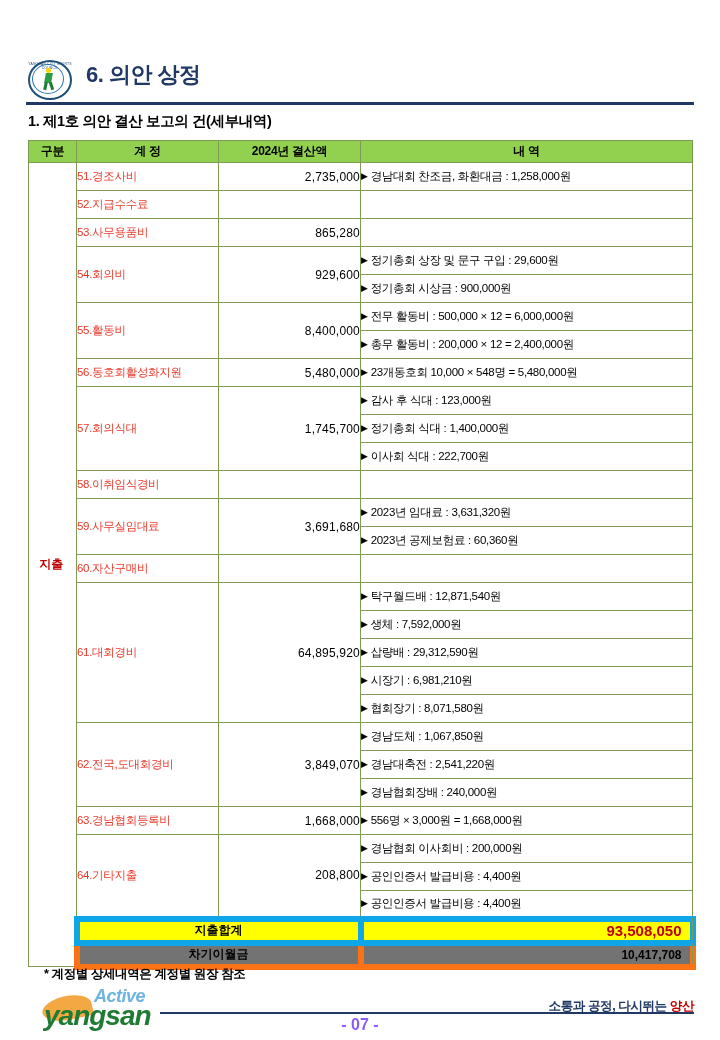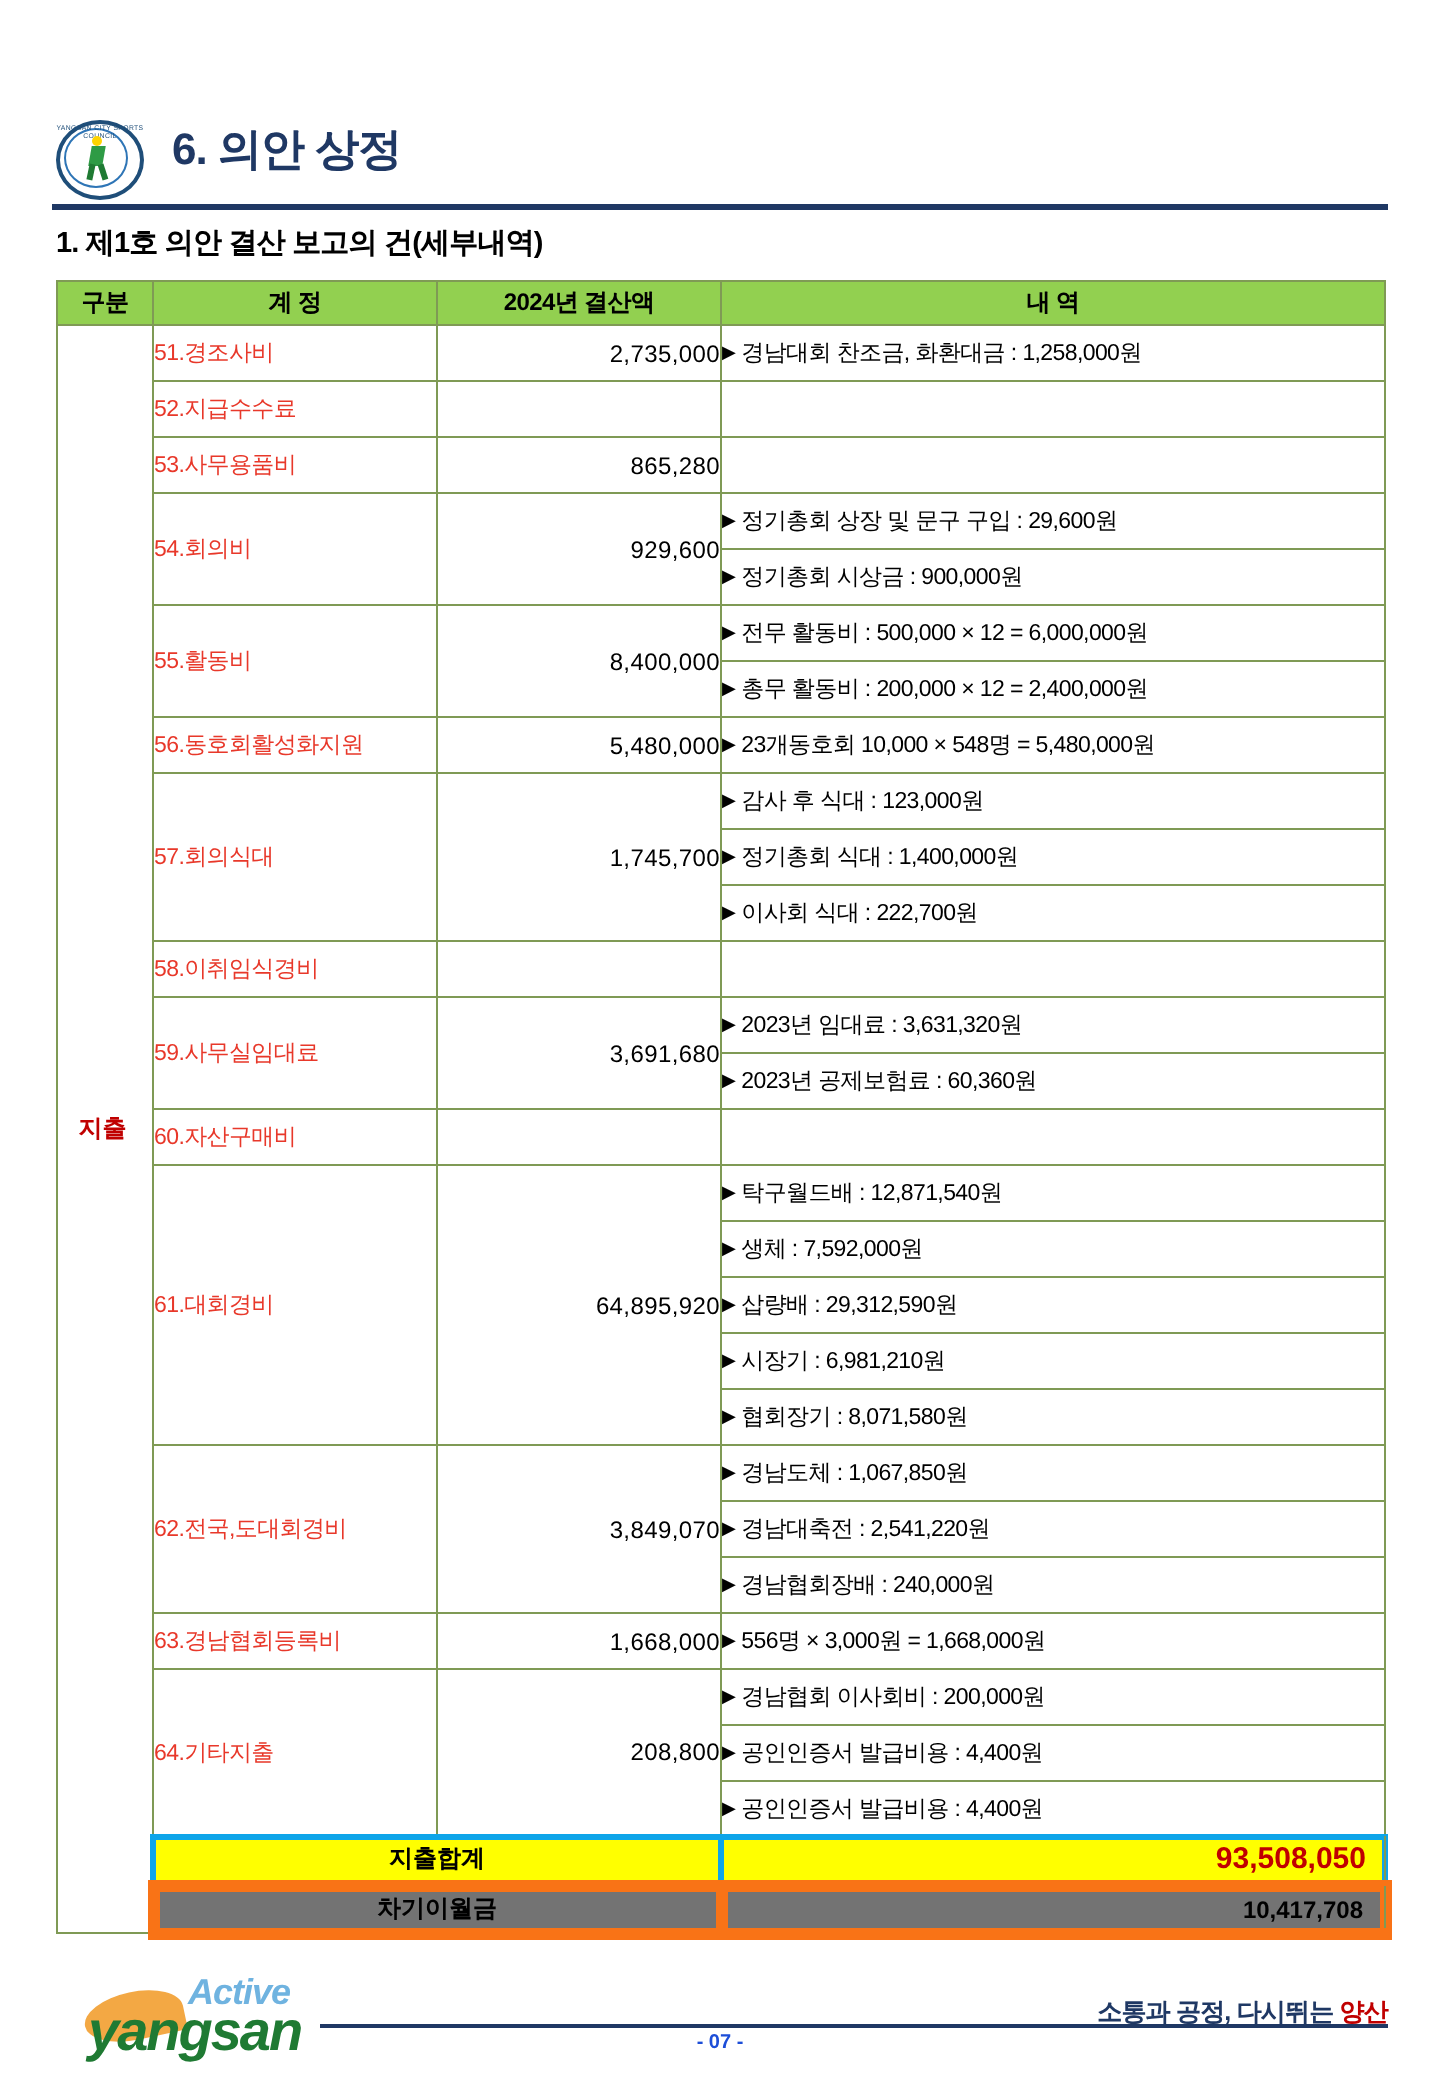--- a/index.html
+++ b/index.html
@@ -184,21 +184,21 @@
   tr.group-start td.acct,
   tr.group-start td.amt,
   tr.group-start td.desc {
     border-top: 1px dotted #b7c99a;
   }
 
   tr.total td {
     height: 24px;
     background: #ffff00;
     font-weight: bold;
-    border: 3px solid #0ea5e9;
+    border: 6px solid #0ea5e9;
   }
   tr.total td.label {
     text-align: center;
     font-size: 12px;
     color: #000;
   }
   tr.total td.value {
     text-align: right;
     padding-right: 8px;
     font-size: 15px;
@@ -266,23 +266,23 @@
     font-size: 12.5px;
     font-weight: bold;
     color: #1f3864;
     letter-spacing: -0.4px;
   }
   .footer-slogan .accent { color: #c00000; }
   .page-num {
     position: absolute;
     left: 0; right: 0; top: 1016px;
     text-align: center;
-    font-size: 10px;
-    font-weight: bold;
-    color: #1d4ed8;
+    font-size: 16px;
+    font-weight: bold;
+    color: #8b5cf6;
   }
 </style>
 </head>
 <body>
 
 <div class="page">
 
   <div class="header">
     <div class="logo">
       <div class="logo-circle"></div>
@@ -450,20 +450,21 @@
         </tr>
         <tr class="carry">
           <td class="label" colspan="2">차기이월금</td>
           <td class="value">10,417,708</td>
           <td class="blank"></td>
         </tr>
       </tbody>
     </table>
   </div>
 
+  <div class="footnote">* 계정별 상세내역은 계정별 원장 참조</div>
 
   <div class="footer-logo">
     <div class="swoosh"></div>
     <div class="active">Active</div>
     <div class="yangsan">yangsan</div>
   </div>
   <div class="footer-line"></div>
   <div class="footer-slogan"><span>소통과 공정, 다시뛰는 </span><span class="accent">양산</span></div>
   <div class="page-num">- 07 -</div>
 

